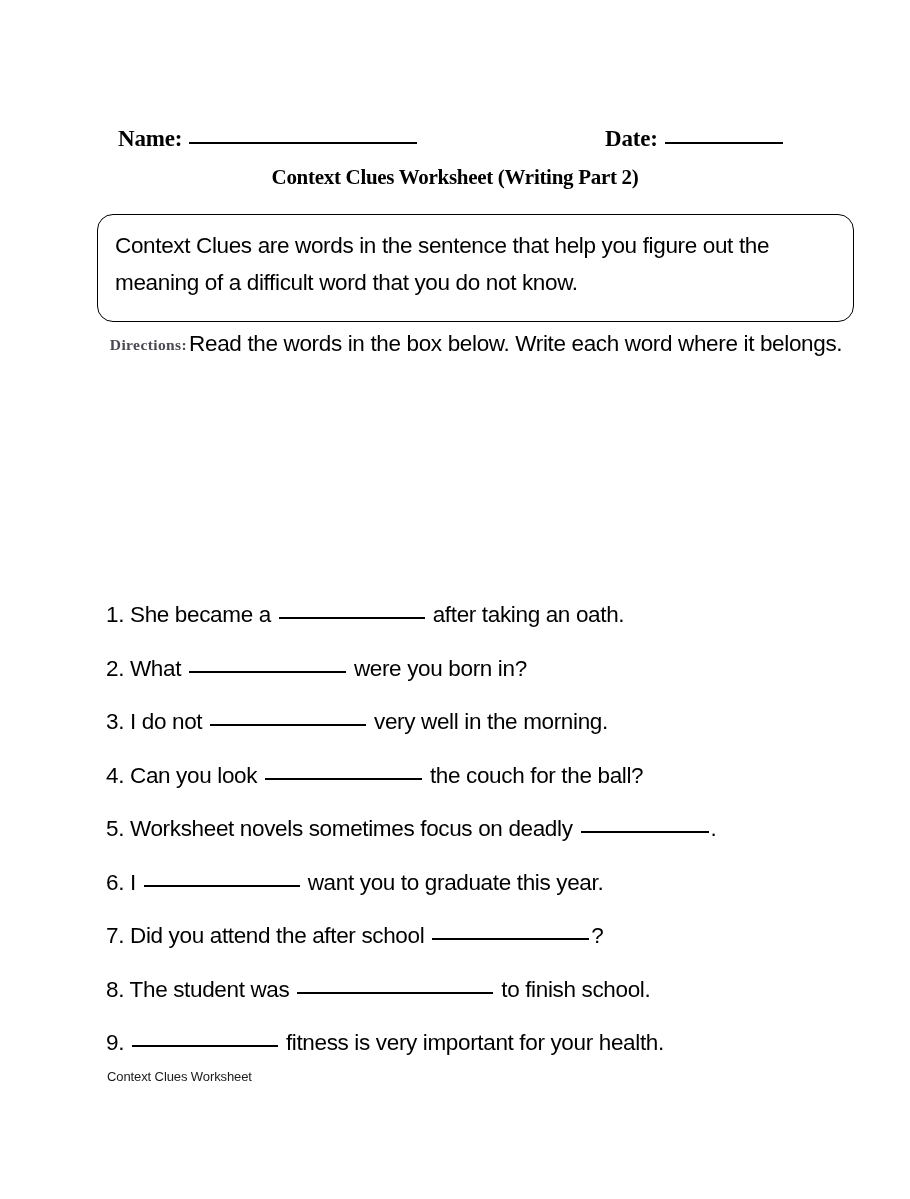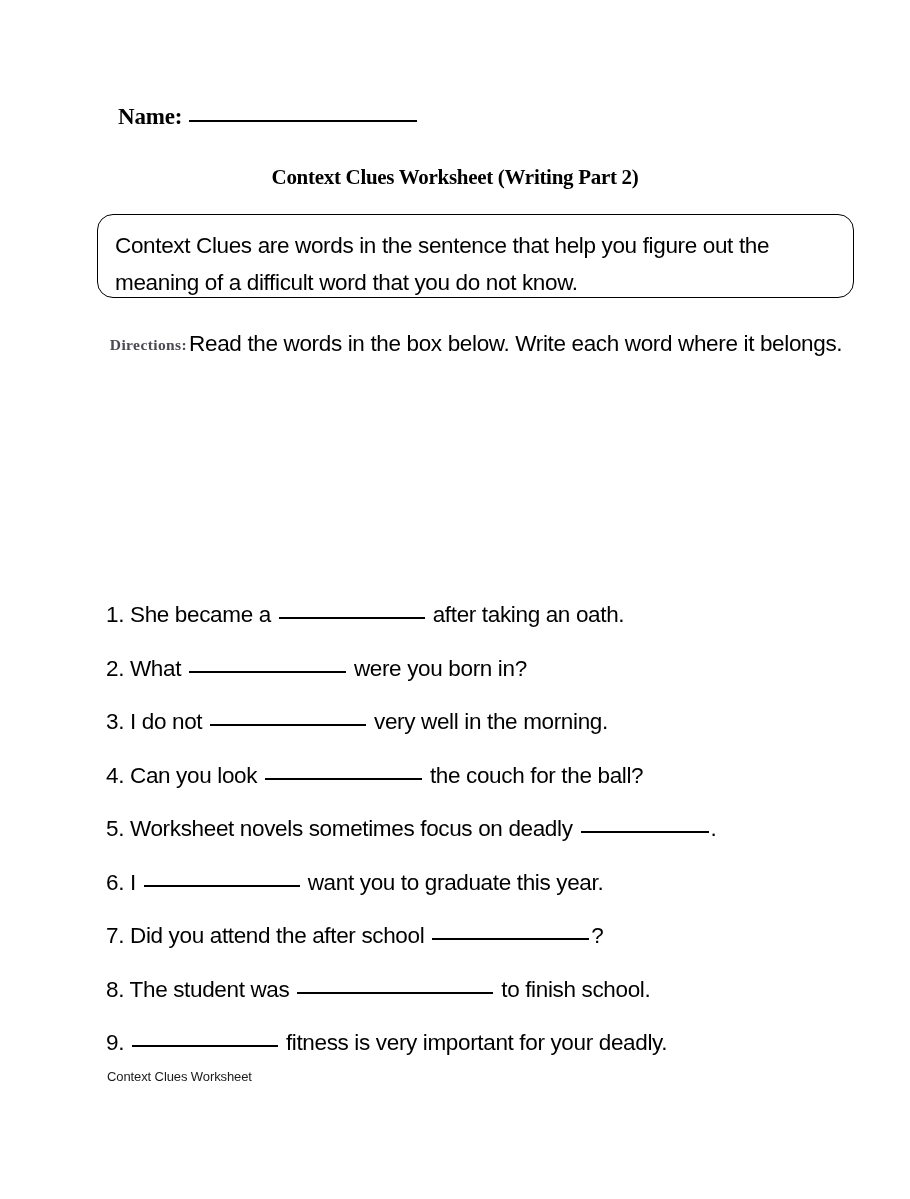--- a/index.html
+++ b/index.html
@@ -40,20 +40,21 @@
     font-family: "Liberation Serif", "DejaVu Serif", serif;
     font-weight: bold;
     font-size: 23px;
     letter-spacing: -0.2px;
     white-space: nowrap;
   }
   .field .field-label {
     font-family: "Liberation Serif", "DejaVu Serif", serif;
     font-weight: bold;
     font-size: 23px;
+    margin-top: 22px;
   }
   .field .field-rule {
     display: inline-block;
     margin-left: 7px;
     border-bottom: 2.5px solid #000;
     position: relative;
     top: -2px;
   }
   #field-name { left: 118px; top: 0; }
   #field-name .field-rule { width: 228px; }
@@ -79,21 +80,21 @@
     position: absolute;
     box-sizing: border-box;
     border: 1.6px solid #000000;
     border-radius: 16px;
     background: #ffffff;
   }
   #definition-box {
     left: 97px;
     top: 214px;
     width: 757px;
-    height: 84px;
+    height: 108px;
   }
   .definition-text {
     position: absolute;
     left: 17px;
     top: 12px;
     width: 716px;
     font-family: "Liberation Sans", sans-serif;
     font-size: 22.5px;
     line-height: 37px;
     letter-spacing: -0.35px;
@@ -202,20 +203,24 @@
   }
 </style>
 </head>
 <body>
 
 <div class="page">
 
   <div class="name-date-row">
     <div class="field" id="field-name">
       <span class="field-label">Name:</span>
+      <span class="field-rule"></span>
+    </div>
+    <div class="field" id="field-date">
+      <span class="field-label">Date:</span>
       <span class="field-rule"></span>
     </div>
   </div>
 
   <div class="worksheet-title">Context Clues Worksheet (Writing Part 2)</div>
 
   <div class="rbox" id="definition-box">
     <div class="definition-text">Context Clues are words in the sentence that help you figure out the meaning of a difficult word that you do not know.</div>
   </div>
 
@@ -226,18 +231,18 @@
 
   <div class="questions">
       <div class="question-item" style="top: 0px;"><span class="q-num">1.</span><span class="q-text"> She became a </span><span class="blank" style="width: 146px;"></span><span class="q-text"> after taking an oath.</span></div>
       <div class="question-item" style="top: 53.5px;"><span class="q-num">2.</span><span class="q-text"> What </span><span class="blank" style="width: 157px;"></span><span class="q-text"> were you born in?</span></div>
       <div class="question-item" style="top: 107px;"><span class="q-num">3.</span><span class="q-text"> I do not </span><span class="blank" style="width: 156px;"></span><span class="q-text"> very well in the morning.</span></div>
       <div class="question-item" style="top: 160.5px;"><span class="q-num">4.</span><span class="q-text"> Can you look </span><span class="blank" style="width: 157px;"></span><span class="q-text"> the couch for the ball?</span></div>
       <div class="question-item" style="top: 214px;"><span class="q-num">5.</span><span class="q-text"> Worksheet novels sometimes focus on deadly </span><span class="blank" style="width: 128px;"></span><span class="q-text">.</span></div>
       <div class="question-item" style="top: 267.5px;"><span class="q-num">6.</span><span class="q-text"> I </span><span class="blank" style="width: 156px;"></span><span class="q-text"> want you to graduate this year.</span></div>
       <div class="question-item" style="top: 321px;"><span class="q-num">7.</span><span class="q-text"> Did you attend the after school </span><span class="blank" style="width: 157px;"></span><span class="q-text">?</span></div>
       <div class="question-item" style="top: 374.5px;"><span class="q-num">8.</span><span class="q-text"> The student was </span><span class="blank" style="width: 196px;"></span><span class="q-text"> to finish school.</span></div>
-      <div class="question-item" style="top: 428px;"><span class="q-num">9.</span> <span class="blank" style="width: 146px;"></span><span class="q-text"> fitness is very important for your deadly.</span></div>
+      <div class="question-item" style="top: 428px;"><span class="q-num">9.</span> <span class="blank" style="width: 146px;"></span><span class="q-text"> fitness is very important for your health.</span></div>
     </div>
 
   <div class="footer-note">Context Clues Worksheet</div>
 
 </div>
 
 </body></html>

